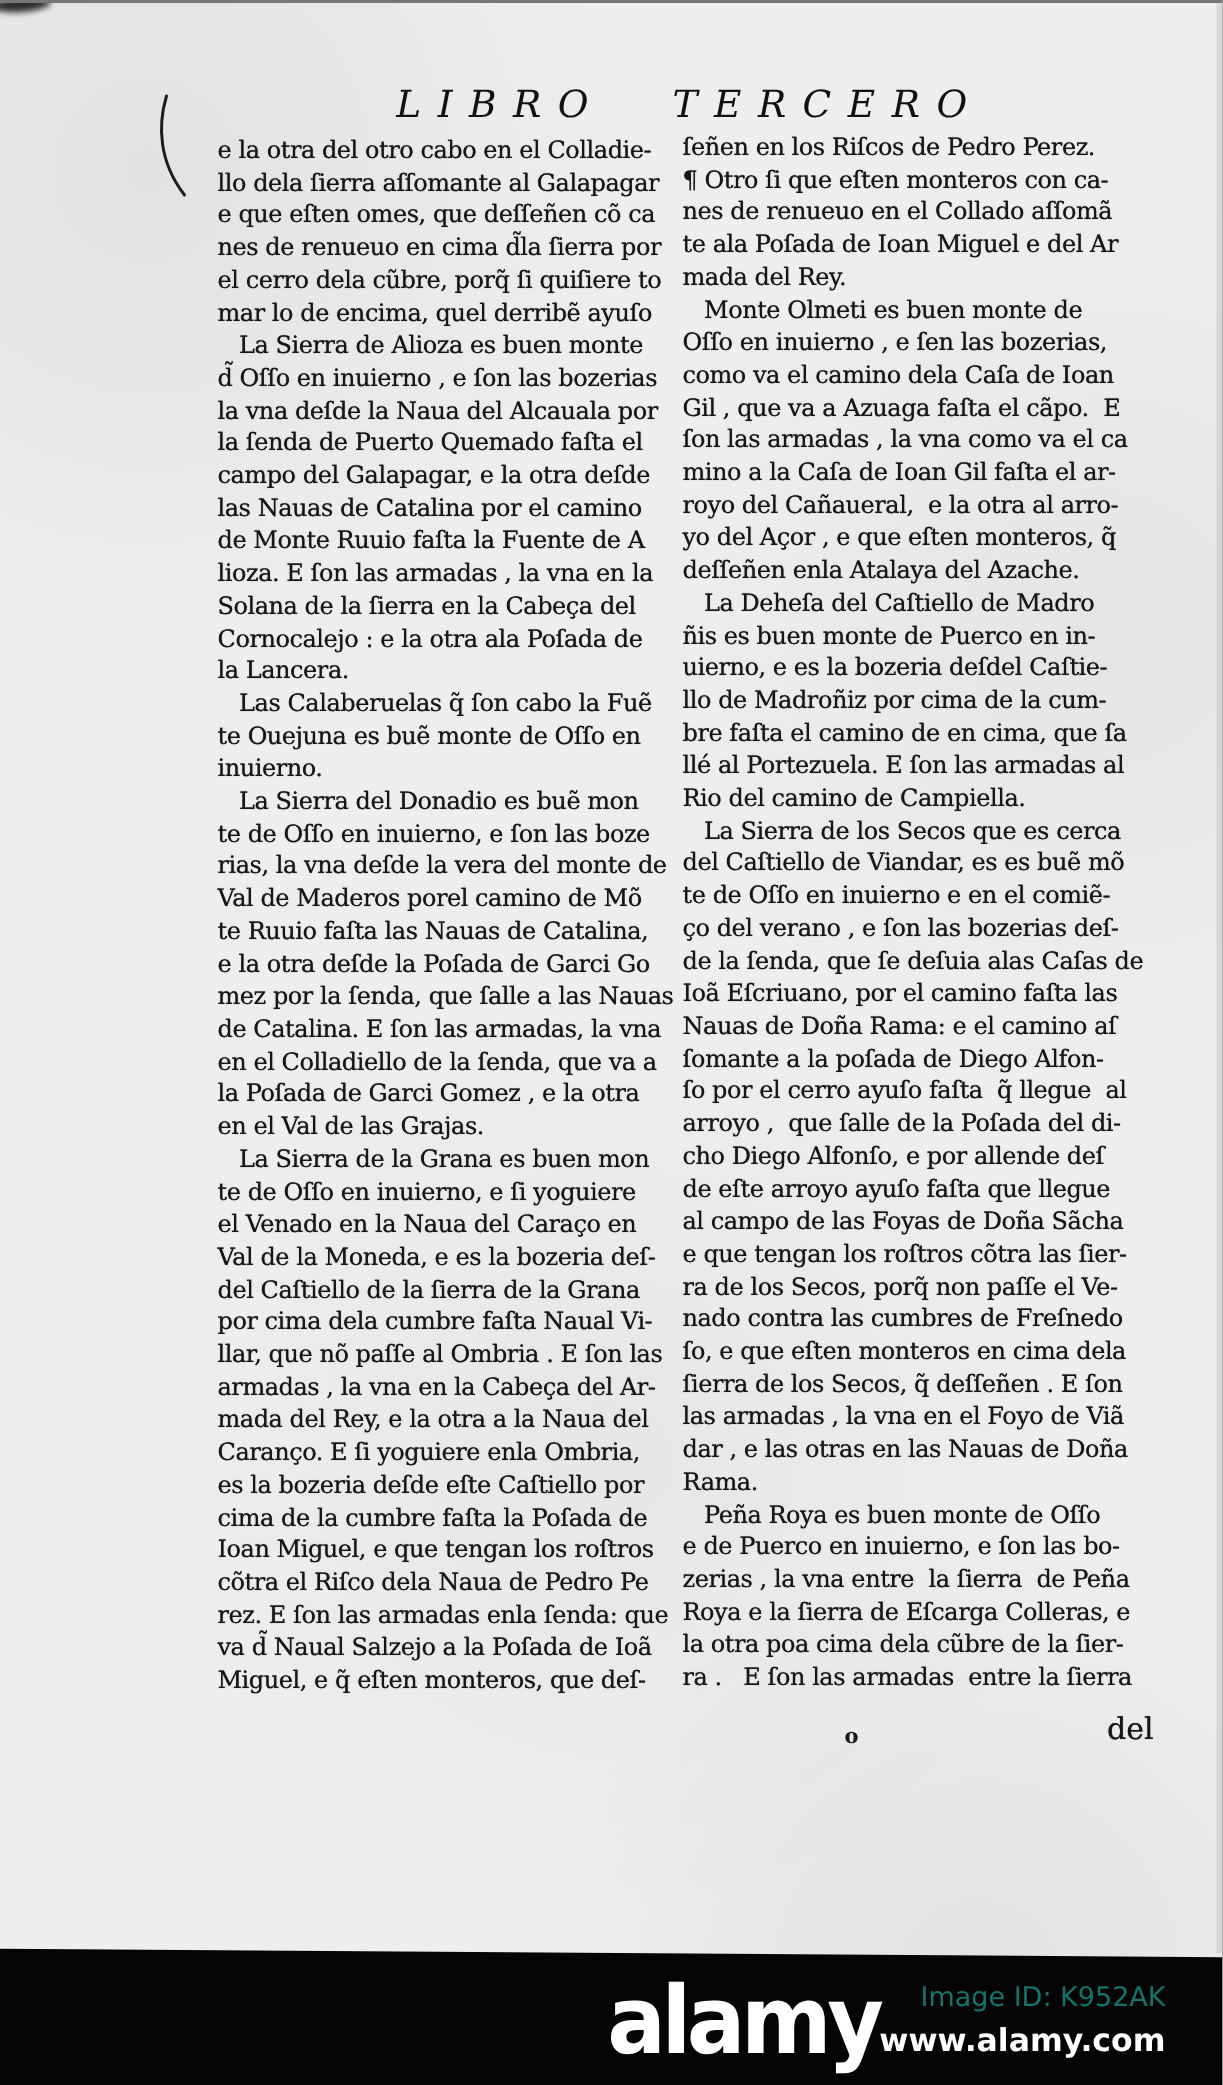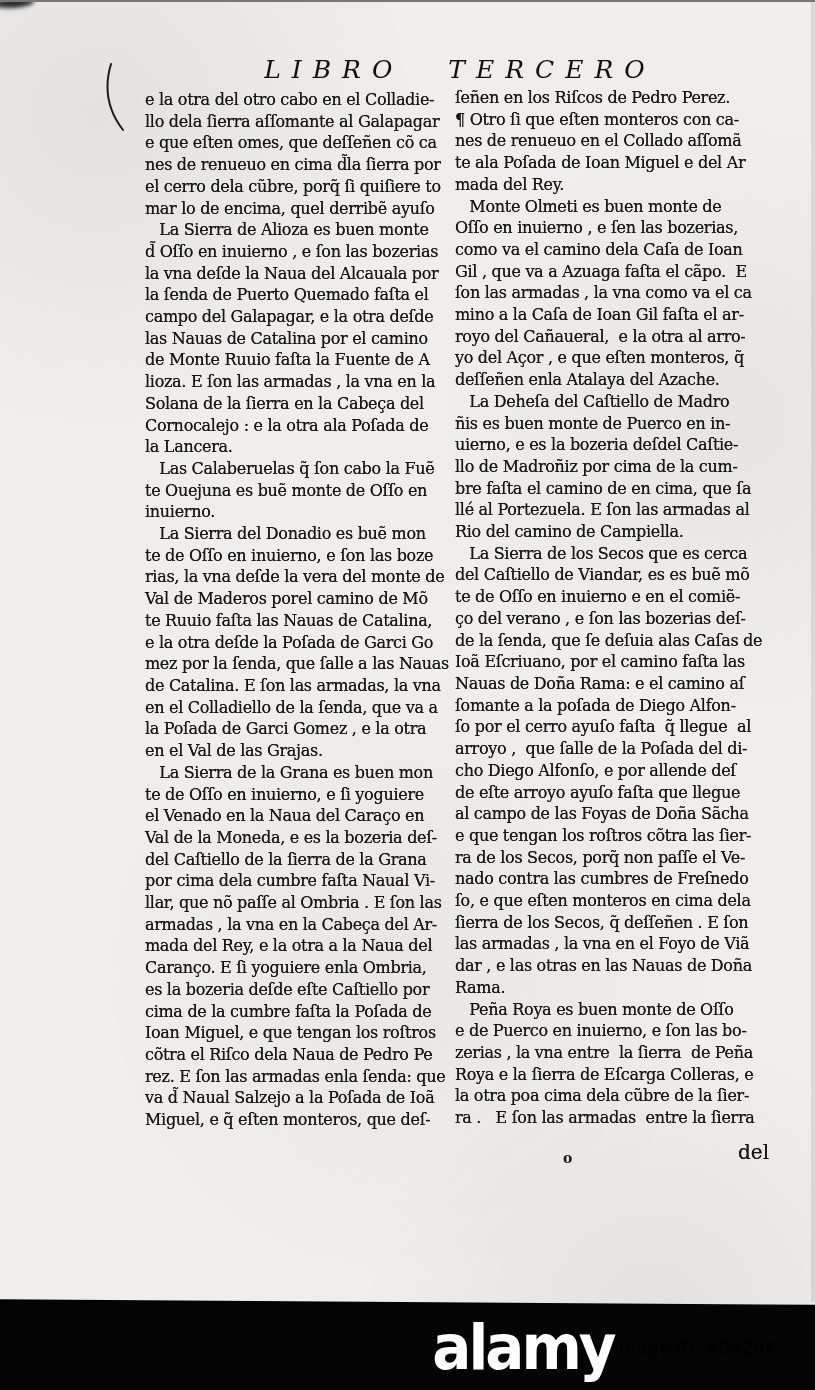--- a/index.html
+++ b/index.html
@@ -33,21 +33,21 @@
   .footer-clip{position:absolute;left:0;top:1288px;width:815px;height:102px;overflow:hidden;}
   .footer-bar{position:absolute;left:-8px;top:12px;width:831px;height:110px;background:#040404;
     transform:rotate(0.4deg);}
   .footer-inner{position:absolute;left:0;top:12px;width:815px;height:90px;
     display:flex;justify-content:flex-end;align-items:center;
     padding:0 38px 0 46px;box-sizing:border-box;
     font-family:"DejaVu Sans","Liberation Sans",sans-serif;color:#fff;}
   .alamy-logo{font-size:58px;font-weight:bold;letter-spacing:-3px;line-height:1;
     transform:scaleY(1.08);}
   .footer-meta{text-align:right;line-height:1.5;}
-  .footer-meta .image-id{font-size:18px;color:#000000;}
+  .footer-meta .image-id{font-size:18px;color:#0f766e;}
   .footer-meta .site-url{font-size:21px;font-weight:bold;color:#ffffff;}
 </style>
 </head>
 <body>
 
 <div class="stage">
 
   <div class="corner-smudge"></div>
   <div class="edge-shade"></div>
 
@@ -157,17 +157,18 @@
 
   <div class="catchword">del</div>
   <div class="sig-mark">o</div>
 
   <div class="footer-clip">
     <div class="footer-bar"></div>
     <div class="footer-inner">
       <div class="alamy-logo">alamy</div>
       <div class="footer-meta">
         <div class="image-id">Image ID: K952AK</div>
+        <div class="site-url">www.alamy.com</div>
       </div>
     </div>
   </div>
 
 </div>
 
 </body></html>

